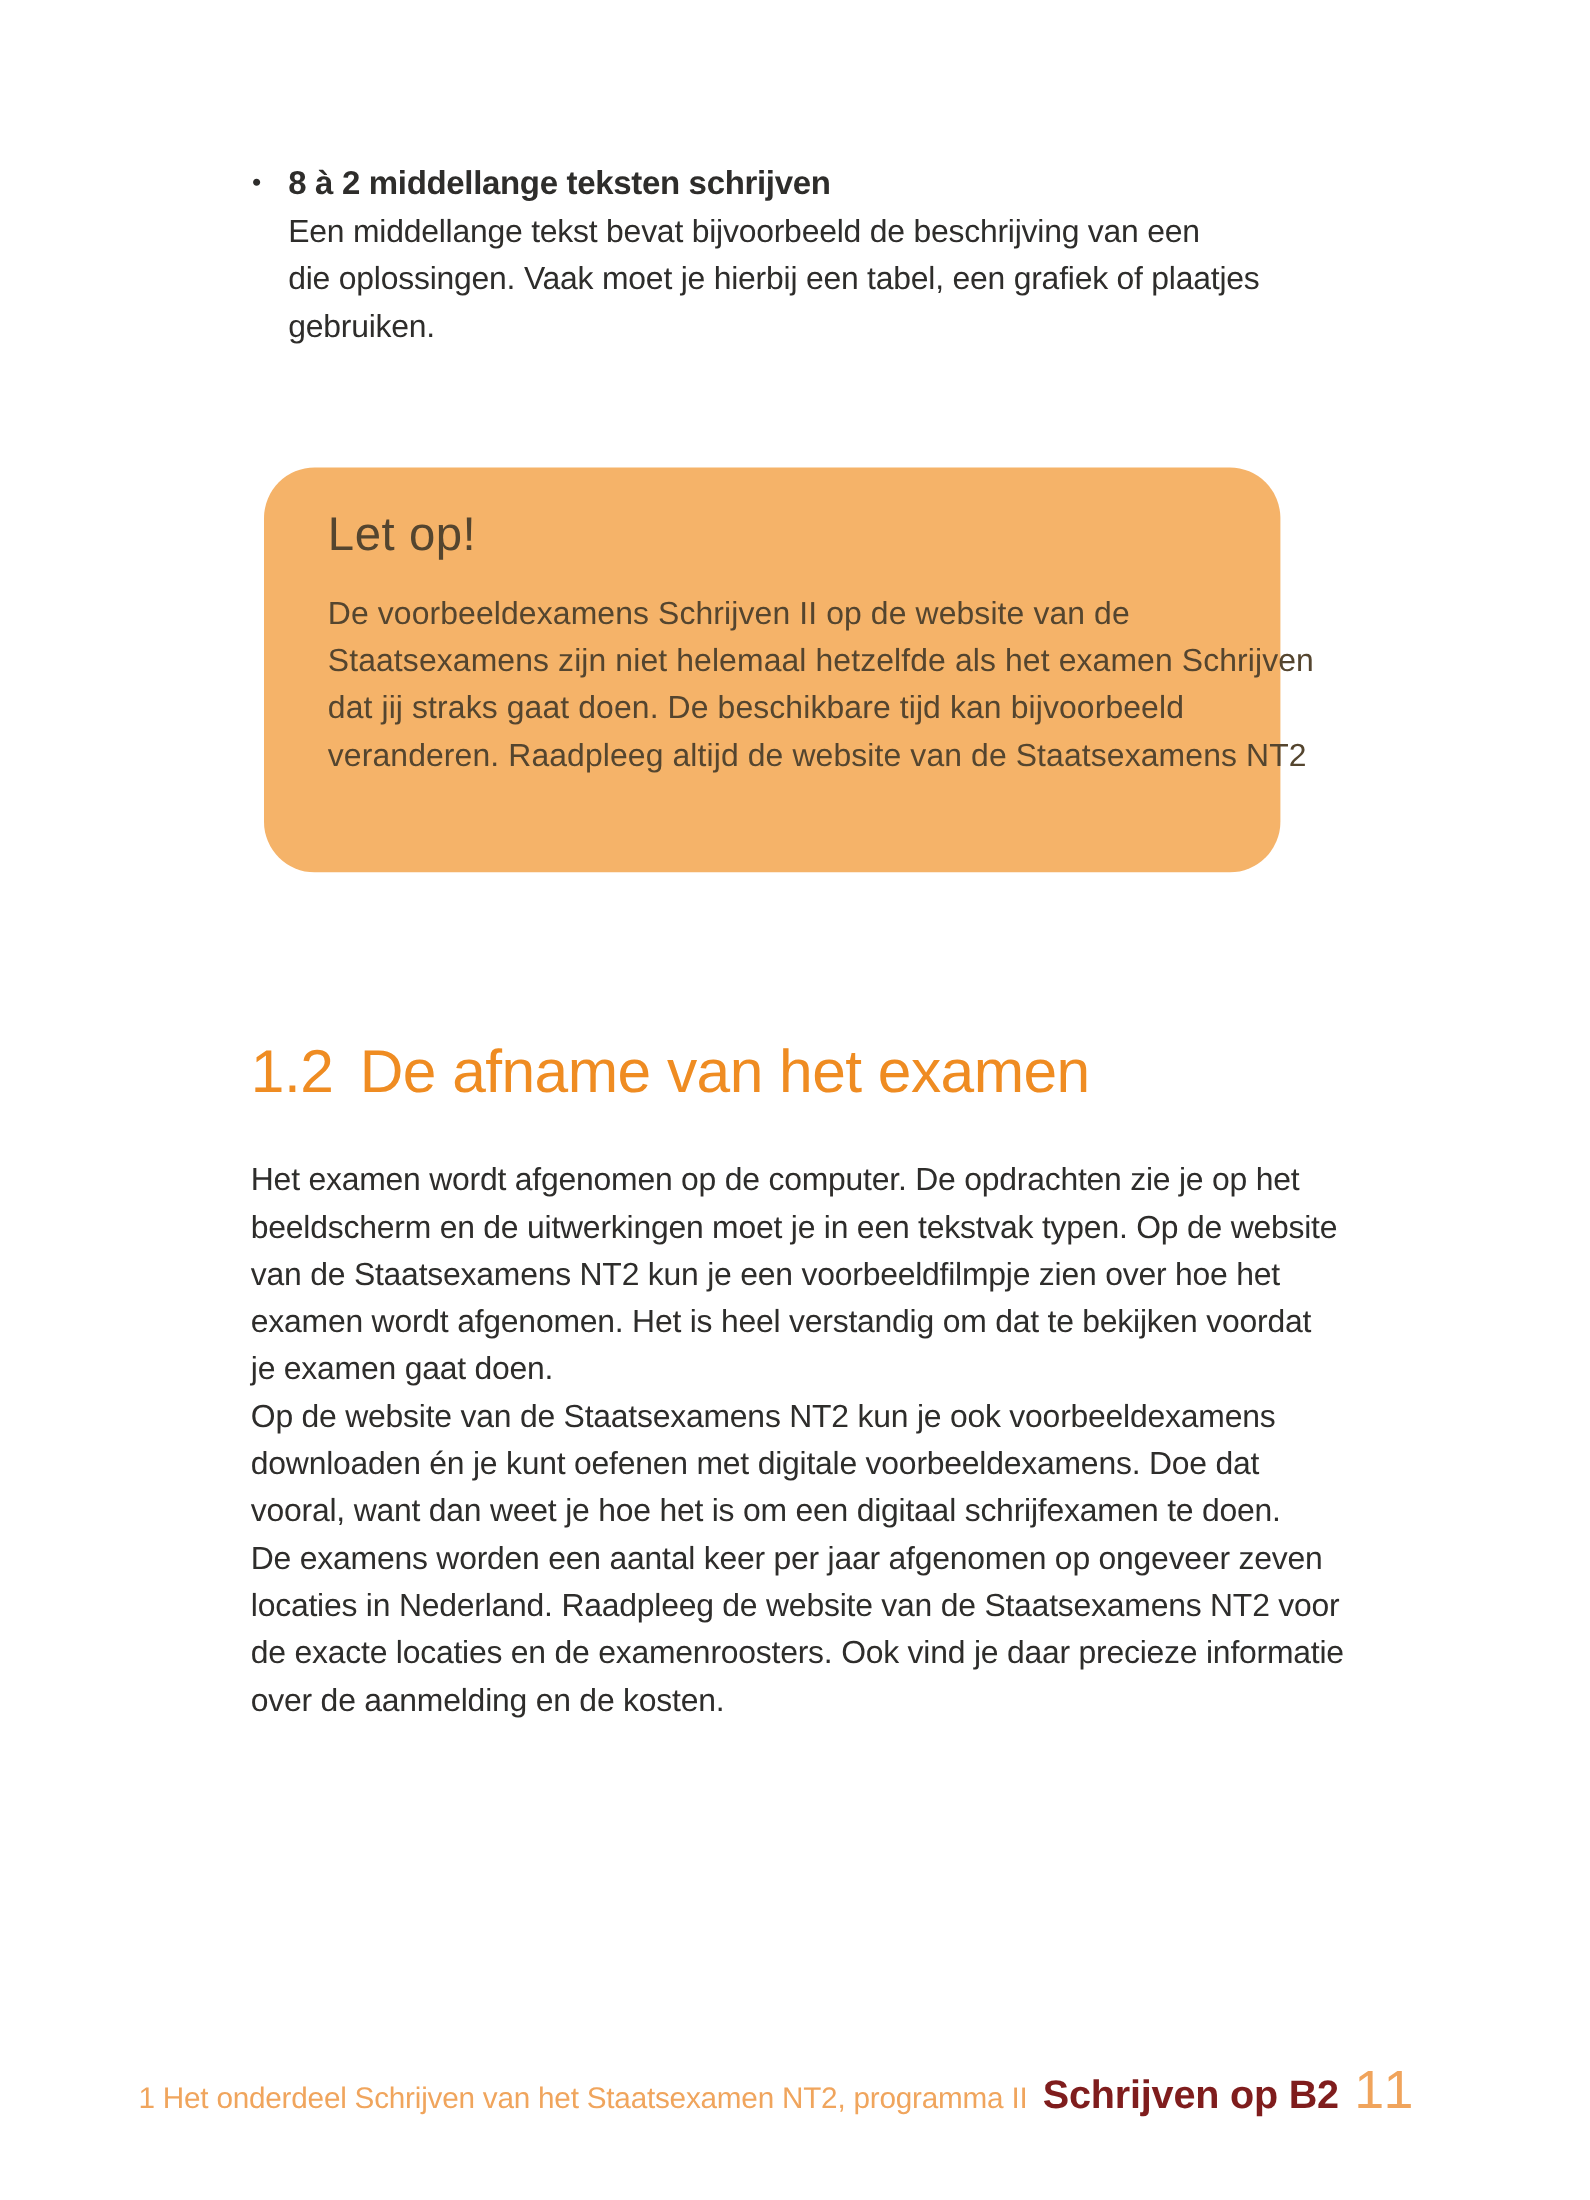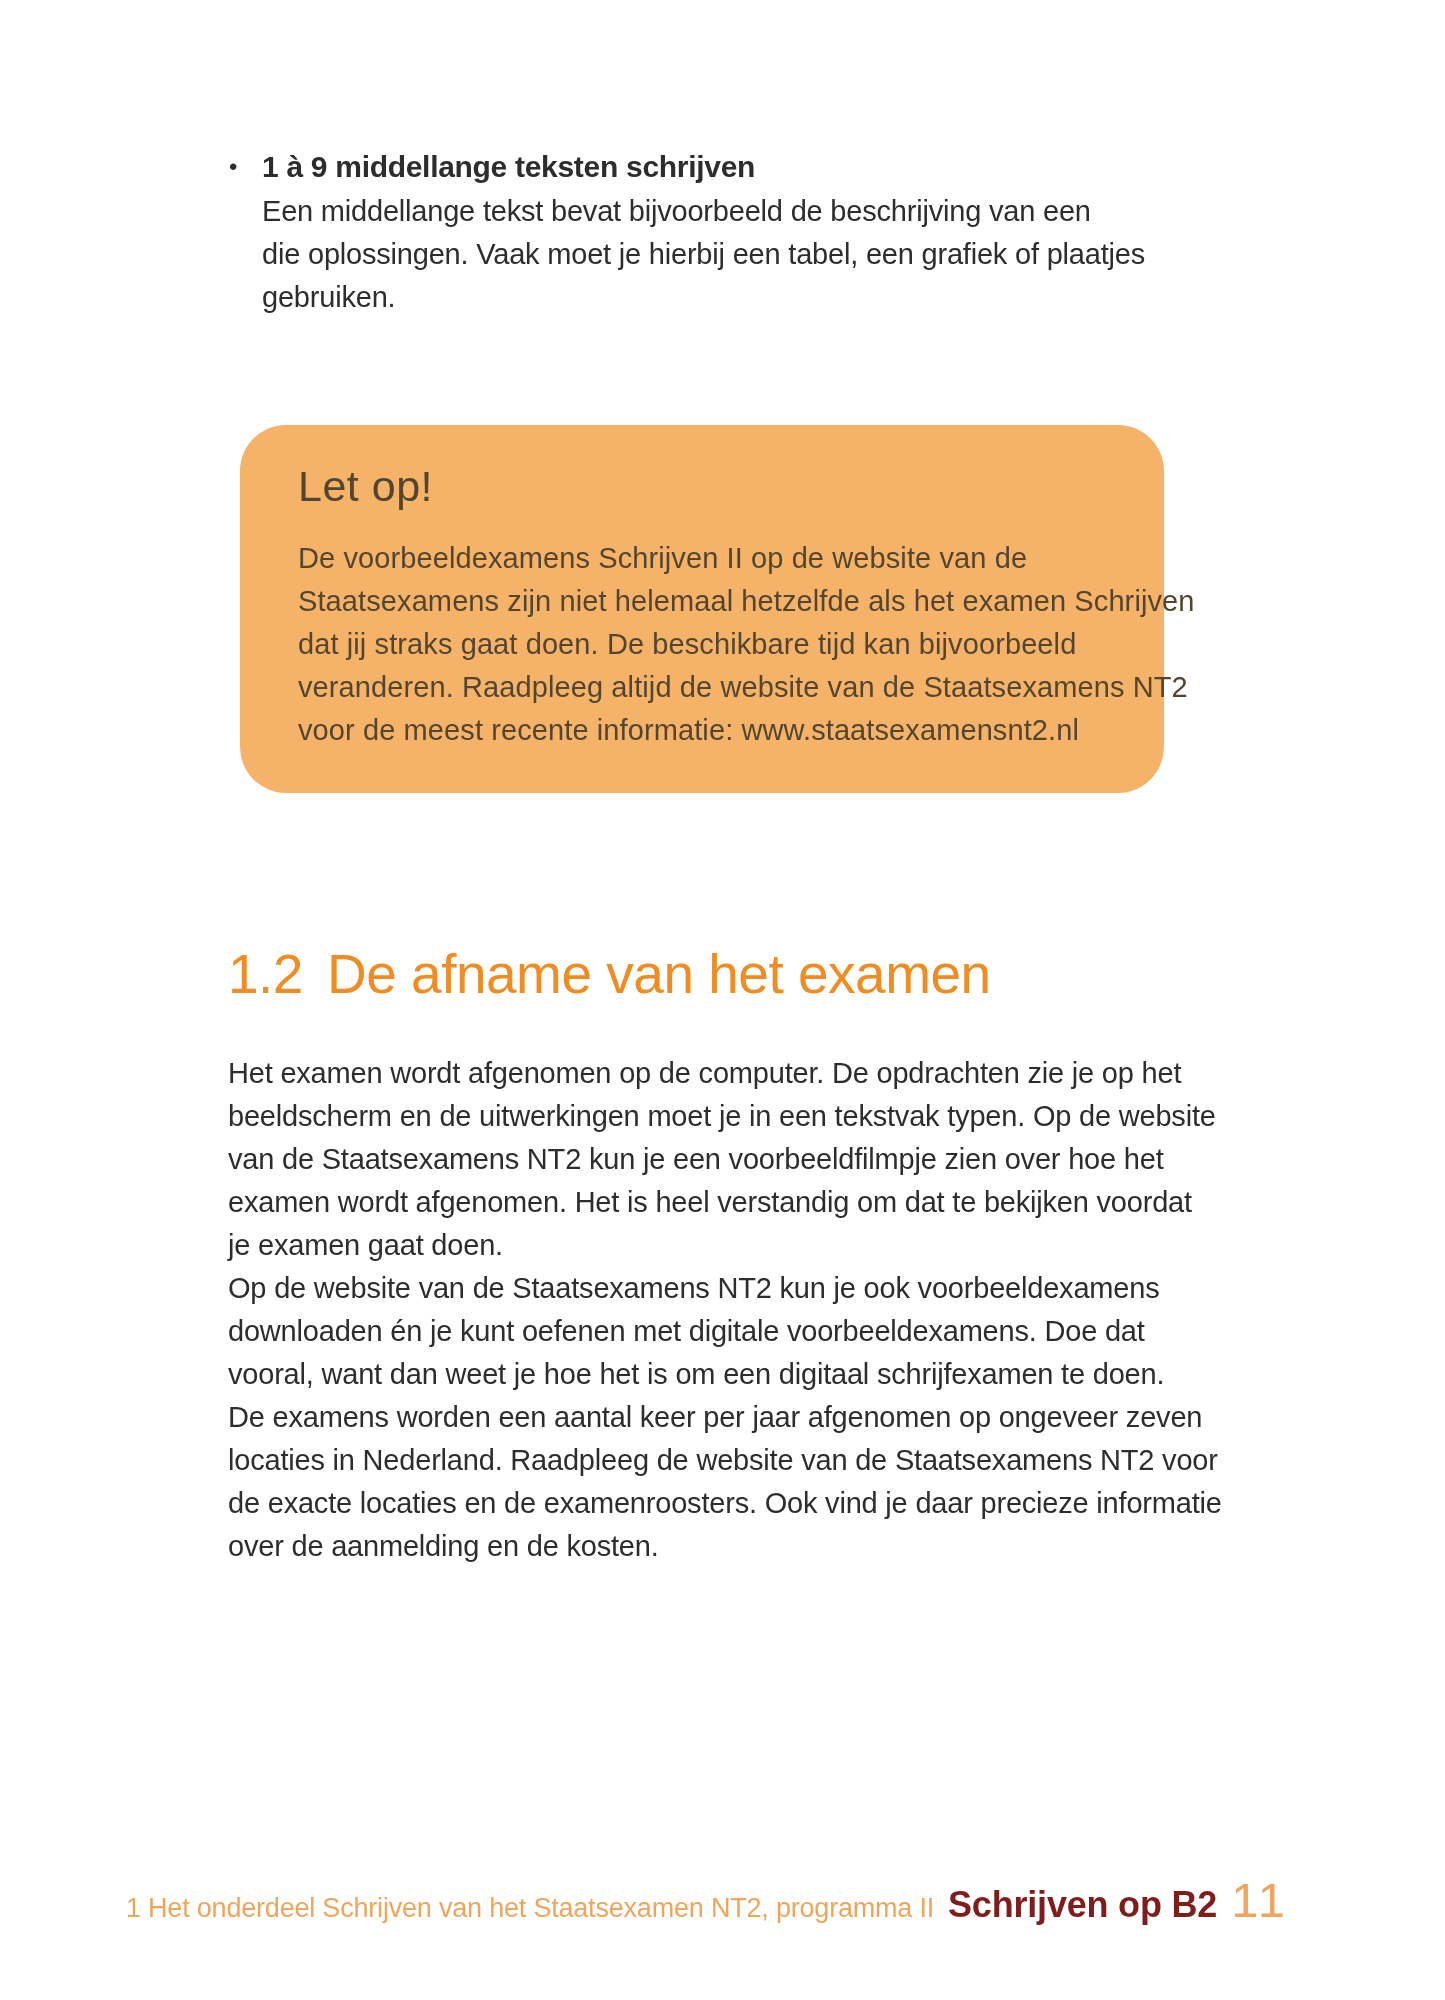--- a/index.html
+++ b/index.html
@@ -137,37 +137,36 @@
   }
 </style>
 </head>
 <body>
 
 <div class="page">
 
   <div class="bullet-item">
     <div class="bullet-title-row">
       <div class="bullet-marker">•</div>
-      <div class="bullet-title">1 à 9 middellange teksten schrijven</div>
+      <div class="bullet-title">8 à 2 middellange teksten schrijven</div>
     </div>
     <div class="bullet-lines">
       <div class="body-line">Een middellange tekst bevat bijvoorbeeld de beschrijving van een</div>
       <div class="body-line">die oplossingen. Vaak moet je hierbij een tabel, een grafiek of plaatjes</div>
       <div class="body-line">gebruiken.</div>
     </div>
   </div>
 
   <div class="callout">
     <div class="callout-title">Let op!</div>
     <div class="callout-body">
       <div class="body-line">De voorbeeldexamens Schrijven II op de website van de</div>
       <div class="body-line">Staatsexamens zijn niet helemaal hetzelfde als het examen Schrijven</div>
       <div class="body-line">dat jij straks gaat doen. De beschikbare tijd kan bijvoorbeeld</div>
       <div class="body-line">veranderen. Raadpleeg altijd de website van de Staatsexamens NT2</div>
-      <div class="body-line">voor de meest recente informatie: www.staatsexamensnt2.nl</div>
     </div>
   </div>
 
   <div class="section-heading">
     <span class="section-number">1.2</span><span>De afname van het examen</span>
   </div>
 
   <div class="main-paragraph">
     <div class="body-line">Het examen wordt afgenomen op de computer. De opdrachten zie je op het</div>
     <div class="body-line">beeldscherm en de uitwerkingen moet je in een tekstvak typen. Op de website</div>

